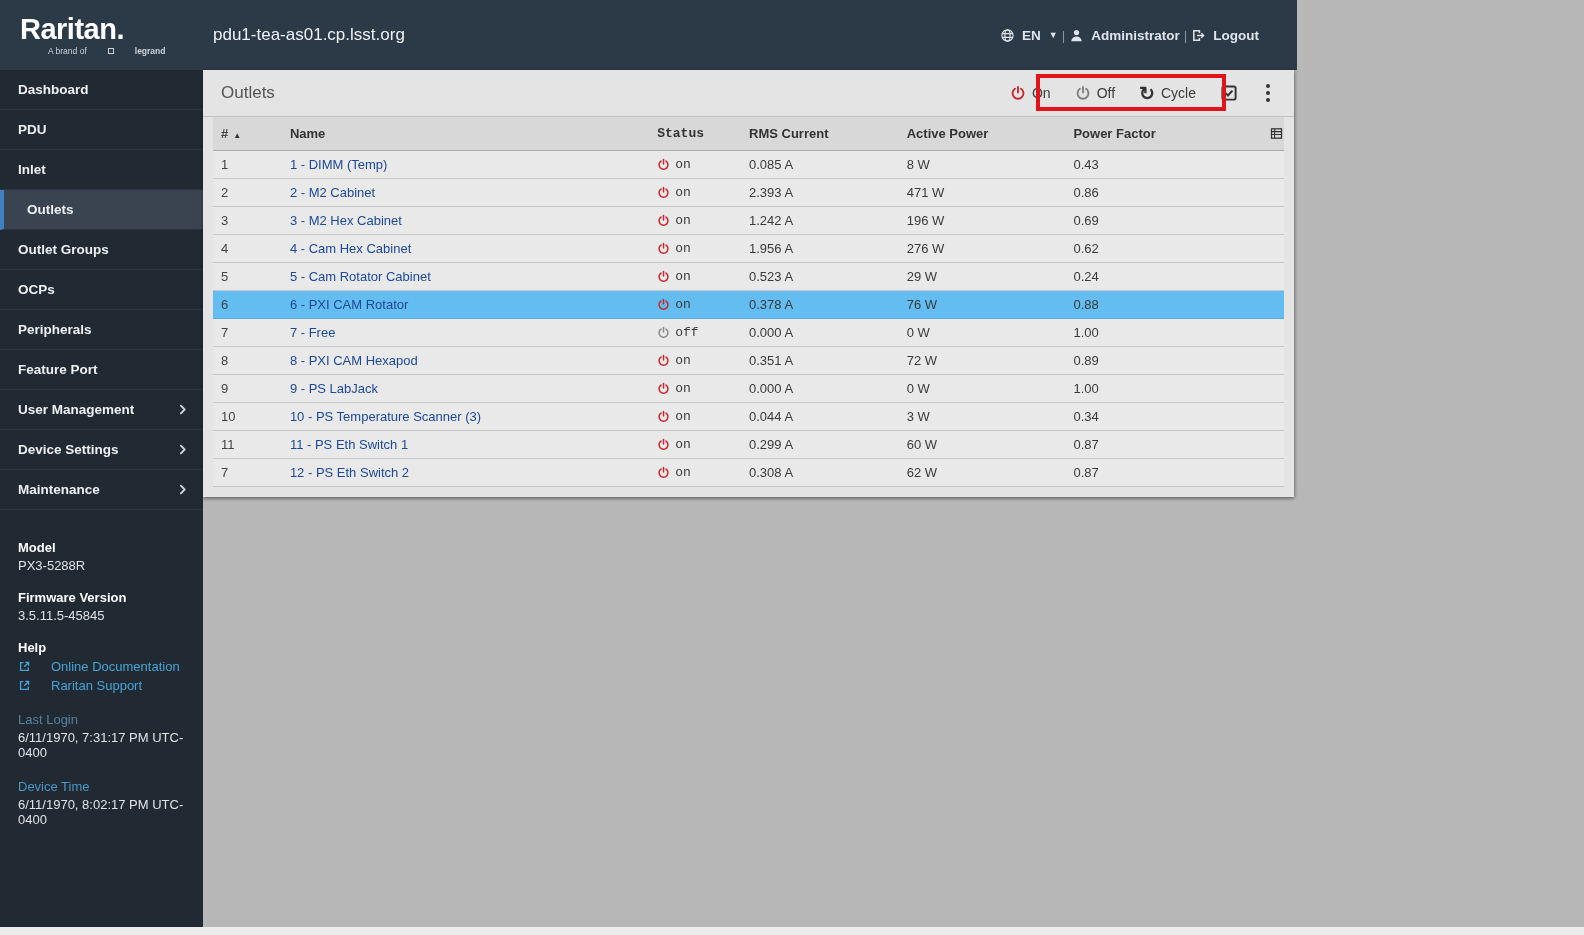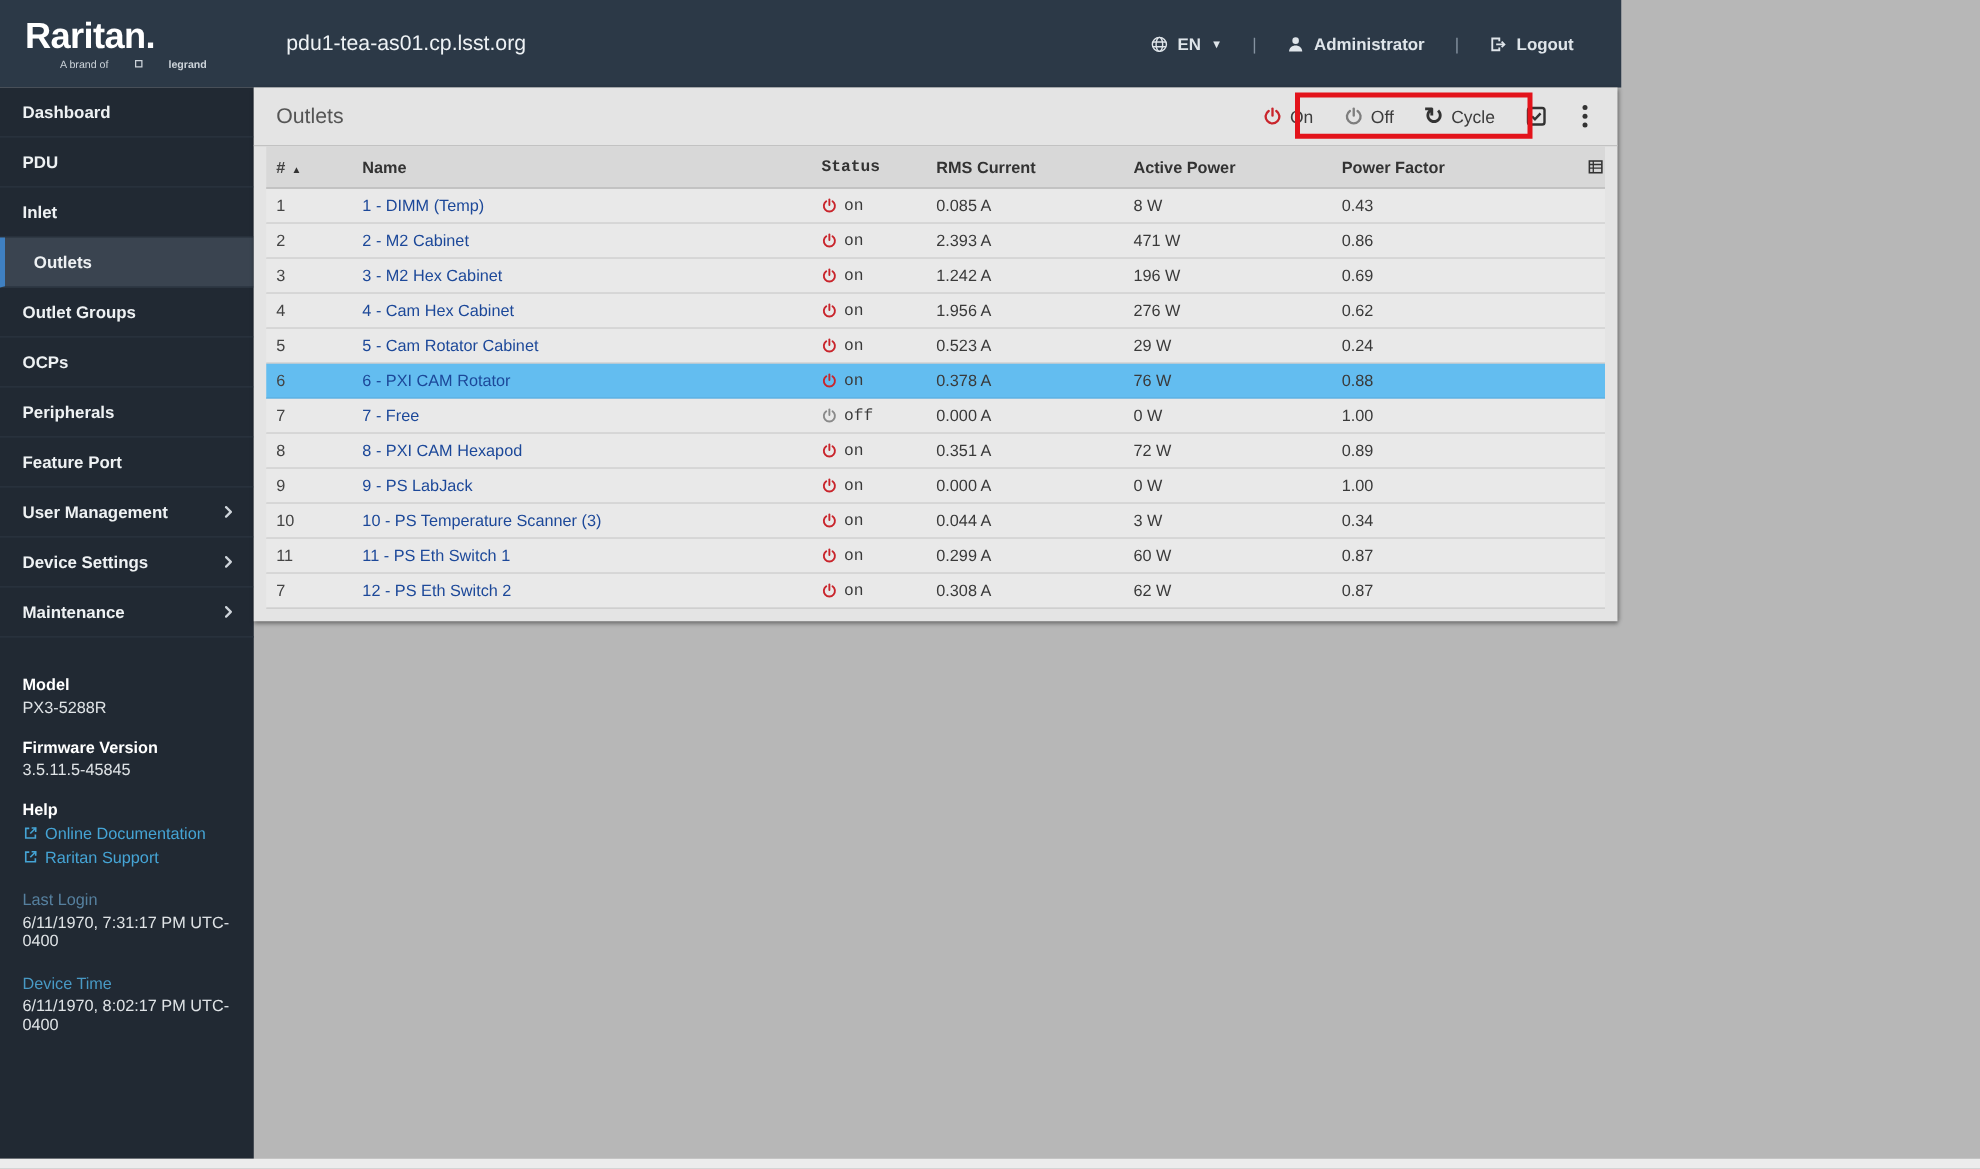--- a/index.html
+++ b/index.html
@@ -14,22 +14,22 @@
   
   .app-header {
     position:absolute; left:0; top:0; width:1297px; height:70px;
     background:#2c3947; display:flex; align-items:center;
   }
   .logo-block { width:203px; height:70px; display:flex; flex-direction:column; justify-content:center; padding-left:20px; }
   .logo-main { color:#fff; font-size:29px; font-weight:bold; letter-spacing:-0.5px; line-height:1; }
   .logo-sub { color:#cdd4da; font-size:8.5px; margin-top:2px; padding-left:28px; display:flex; align-items:center; gap:21px;}
   .logo-sub .sq { display:inline-block; width:6px; height:6px; border:1.5px solid #cdd4da; }
   .logo-sub b { font-weight:bold; }
-  .host-title { color:#eef2f5; font-size:17px; margin-left:26px; }
-  .header-right { margin-left:auto; display:flex; align-items:center; gap:24px; padding-right:38px; color:#dfe5ea; font-size:13.5px; font-weight:bold; }
+  .host-title { color:#eef2f5; font-size:17px; margin-left:10px; }
+  .header-right { margin-left:auto; display:flex; align-items:center; gap:4px; padding-right:38px; color:#dfe5ea; font-size:13.5px; font-weight:bold; }
   .header-right .sep { color:#8593a1; font-weight:normal; }
   .hr-group { display:flex; align-items:center; gap:7px; cursor:pointer; }
   .ic { display:inline-block; vertical-align:middle; }
   .caret-down { font-size:9px; margin-left:1px; }
 
   
   .sidebar {
     position:absolute; left:0; top:70px; width:203px; height:857px;
     background:#212933; color:#eef1f3;
   }
@@ -39,21 +39,21 @@
     cursor:pointer; position:relative;
   }
   .nav-item .nav-label { flex:1; }
   .nav-item.child { padding-left:27px; }
   .nav-item.active { background:#3a4450; border-left:4px solid #3f80c1; padding-left:23px; }
   .nav-item .chevron { width:13px; height:13px; color:#cfd5db; }
 
   .side-info { padding:30px 16px 0 18px; font-size:13px; }
   .info-label { color:#ffffff; font-weight:bold; margin-top:17px; }
   .info-value { color:#dfe3e6; margin-top:3px; }
-  .info-link { display:flex; align-items:center; gap:5px; color:#45a4d5; margin-top:4px; cursor:pointer; text-decoration:none; }
+  .info-link { display:flex; align-items:center; gap:20px; color:#45a4d5; margin-top:4px; cursor:pointer; text-decoration:none; }
   .muted-label-a { color:#56809f; margin-top:19px; }
   .muted-label-b { color:#4899c4; margin-top:19px; }
 
   
   .content-panel {
     position:absolute; left:203px; top:70px; width:1091px; height:427px;
     background:#e4e4e4; box-shadow:0 2px 3px rgba(0,0,0,0.35), 2px 0 3px rgba(0,0,0,0.15);
   }
   .panel-titlebar {
     height:47px; display:flex; align-items:center; padding:0 20px 0 18px;

